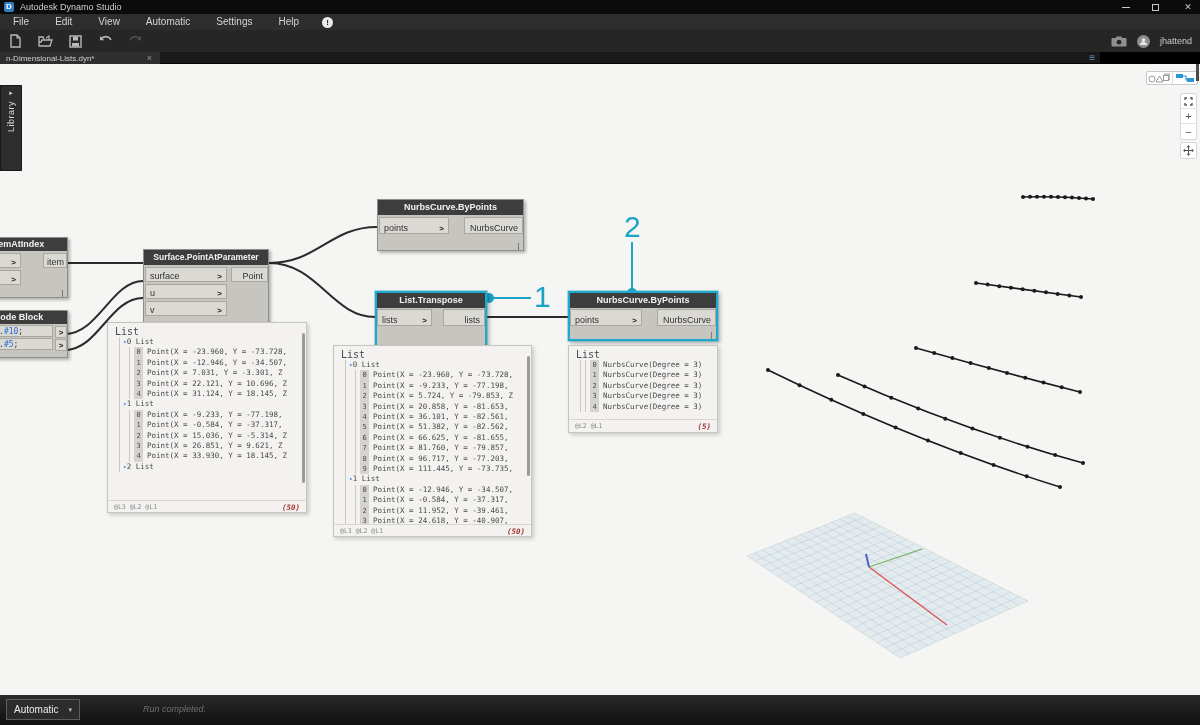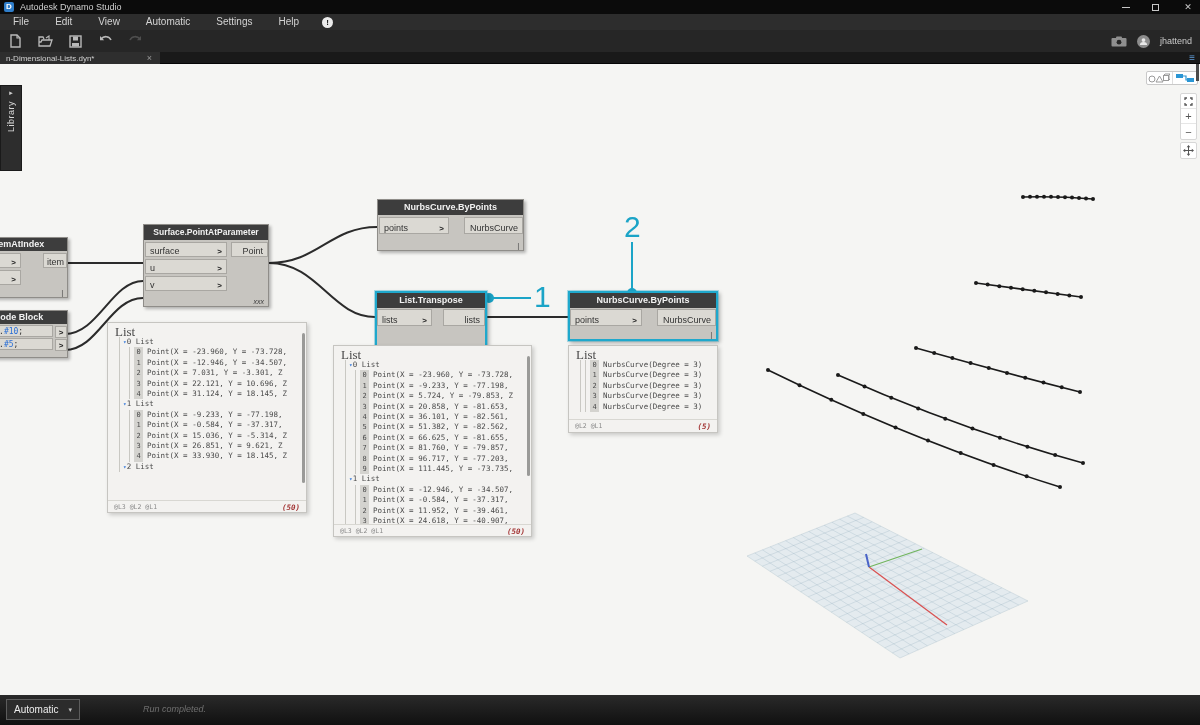--- a/index.html
+++ b/index.html
@@ -23,21 +23,21 @@
 
   
   .toolbar { position:absolute; left:0; top:30px; width:1200px; height:22px; background:#262626; display:flex; align-items:center; }
   .tool { width:30px; display:flex; justify-content:center; color:#b9b9b9; }
   .tool.dim { color:#4e4e4e; }
   .toolbar-right { position:absolute; right:8px; top:0; height:22px; display:flex; align-items:center; gap:10px; }
   .username { color:#c9c9c9; font-size:9px; }
   .avatar { width:13px; height:13px; border-radius:50%; background:#8d8d8d; display:flex; align-items:center; justify-content:center; }
 
   
-  .tabbar { position:absolute; left:0; top:52px; width:1200px; height:12px; background:#191919; border-bottom:1px solid #050505; }
+  .tabbar { position:absolute; left:0; top:52px; width:1100px; height:12px; background:#191919; border-bottom:1px solid #050505; }
   .tab { position:absolute; left:0; top:0; width:160px; height:12px; background:#2e2e2e; display:flex; align-items:center; }
   .tab-label { color:#d2d2d2; font-size:8px; margin-left:6px; white-space:nowrap; }
   .tab-close { position:absolute; right:8px; color:#9a9a9a; font-size:9px; line-height:10px; }
   .tab-overflow { position:absolute; right:5px; top:0; color:#5f9bd6; font-size:10px; line-height:12px; }
 
   
   .canvas { position:absolute; left:0; top:64px; width:1200px; height:631px; background:#f5f5f3; overflow:hidden; }
   .canvas svg.layer { position:absolute; left:0; top:0; }
   .vscroll-thumb { position:absolute; left:1196px; top:0; width:3px; height:17px; background:#4a4a4a; }
 
@@ -55,21 +55,21 @@
   .nout { justify-content:flex-end; padding:0 4px; }
   .arr { font-weight:bold; font-size:8px; color:#222; }
   .nlace { position:absolute; right:4px; bottom:1px; font-size:7px; font-style:italic; color:#3d3d3d; }
   .cbline { position:relative; background:#dbd9d3; border:1px solid #a9a7a2; font-family:"DejaVu Sans Mono",monospace; font-size:8px; color:#333; padding:0 3px; line-height:11px; white-space:nowrap; overflow:hidden; }
   .cbnum { color:#2a6fd6; }
   .cbout { position:absolute; background:#dbd9d3; border:1px solid #a9a7a2; font-size:8px; font-weight:bold; color:#222; text-align:center; }
 
   
   .bubble { position:absolute; background:#f3f2f0; border:1px solid #c6c5c1; box-shadow:2px 2px 4px rgba(0,0,0,.18); font-family:"DejaVu Sans Mono",monospace; color:#4a4a4a; }
   .pv-body { position:relative; padding:4px 8px 2px 7px; overflow:hidden; }
-  .pv-root { font-size:13px; line-height:10px; color:#4a4a4a;font-family:Liberation Serif, serif; }
+  .pv-root { font-size:10px; line-height:10px; color:#4a4a4a; }
   .pv-tree { border-left:1px solid #c9c8c3; margin-left:4px; }
   .pv-glabel { font-size:7.5px; line-height:10.4px; padding-left:3px; white-space:nowrap; }
   .pv-garr { color:#3d7edb; font-size:6px; }
   .pv-gitems { border-left:1px solid #c9c8c3; margin-left:9px; }
   .pv-row { font-size:7.5px; line-height:10.4px; padding-left:4px; white-space:nowrap; overflow:hidden; }
   .pv-idx { display:inline-block; min-width:9px; background:#d4d3cf; color:#4a4a4a; font-size:7px; text-align:center; padding:0 2px; margin-right:4px; }
   .pv-footer { border-top:1px solid #d8d7d2; display:flex; justify-content:space-between; align-items:center; padding:2px 6px; height:13px; }
   .pv-levels { font-size:6.5px; color:#8a8a8a; }
   .pv-count { font-size:7.5px; font-style:italic; font-weight:bold; color:#a23333; }
   .pv-scroll { position:absolute; right:1px; top:10px; width:3px; background:#9a9a98; border-radius:2px; }
@@ -326,21 +326,21 @@
     </div>
 
     <div class="node" style="left:-31px;top:246px;width:99px;height:48px">
       <div class="nhead" style="height:13px;line-height:13px">Code Block</div>
       <div class="cbline" style="margin:1px 14px 0 1px;height:12px"><span>0..1..</span><span class="cbnum">#10</span><span>;</span></div>
       <div class="cbout" style="left:85px;top:15px;width:12px;height:12px;line-height:11px"><span class="arr">&gt;</span></div>
       <div class="cbline" style="margin:1px 14px 0 1px;height:12px"><span>0..1..</span><span class="cbnum">#5</span><span>;</span></div>
       <div class="cbout" style="left:85px;top:28px;width:12px;height:12px;line-height:11px"><span class="arr">&gt;</span></div>
     </div>
 
-    <div class="node" style="left:143px;top:160px;width:126px;height:83px">
+    <div class="node" style="left:143px;top:185px;width:126px;height:83px">
       <div class="nhead" style="font-size:8.5px">Surface.PointAtParameter</div>
       <div class="nin" style="left:1px;top:17px;width:82px;height:15px">
           <span>surface</span>
           <span class="arr">&gt;</span>
         </div>
       <div class="nout" style="left:87px;top:17px;width:37px;height:15px">
           <span>Point</span>
         </div>
       <div class="nin" style="left:1px;top:34px;width:82px;height:15px">
           <span>u</span>

